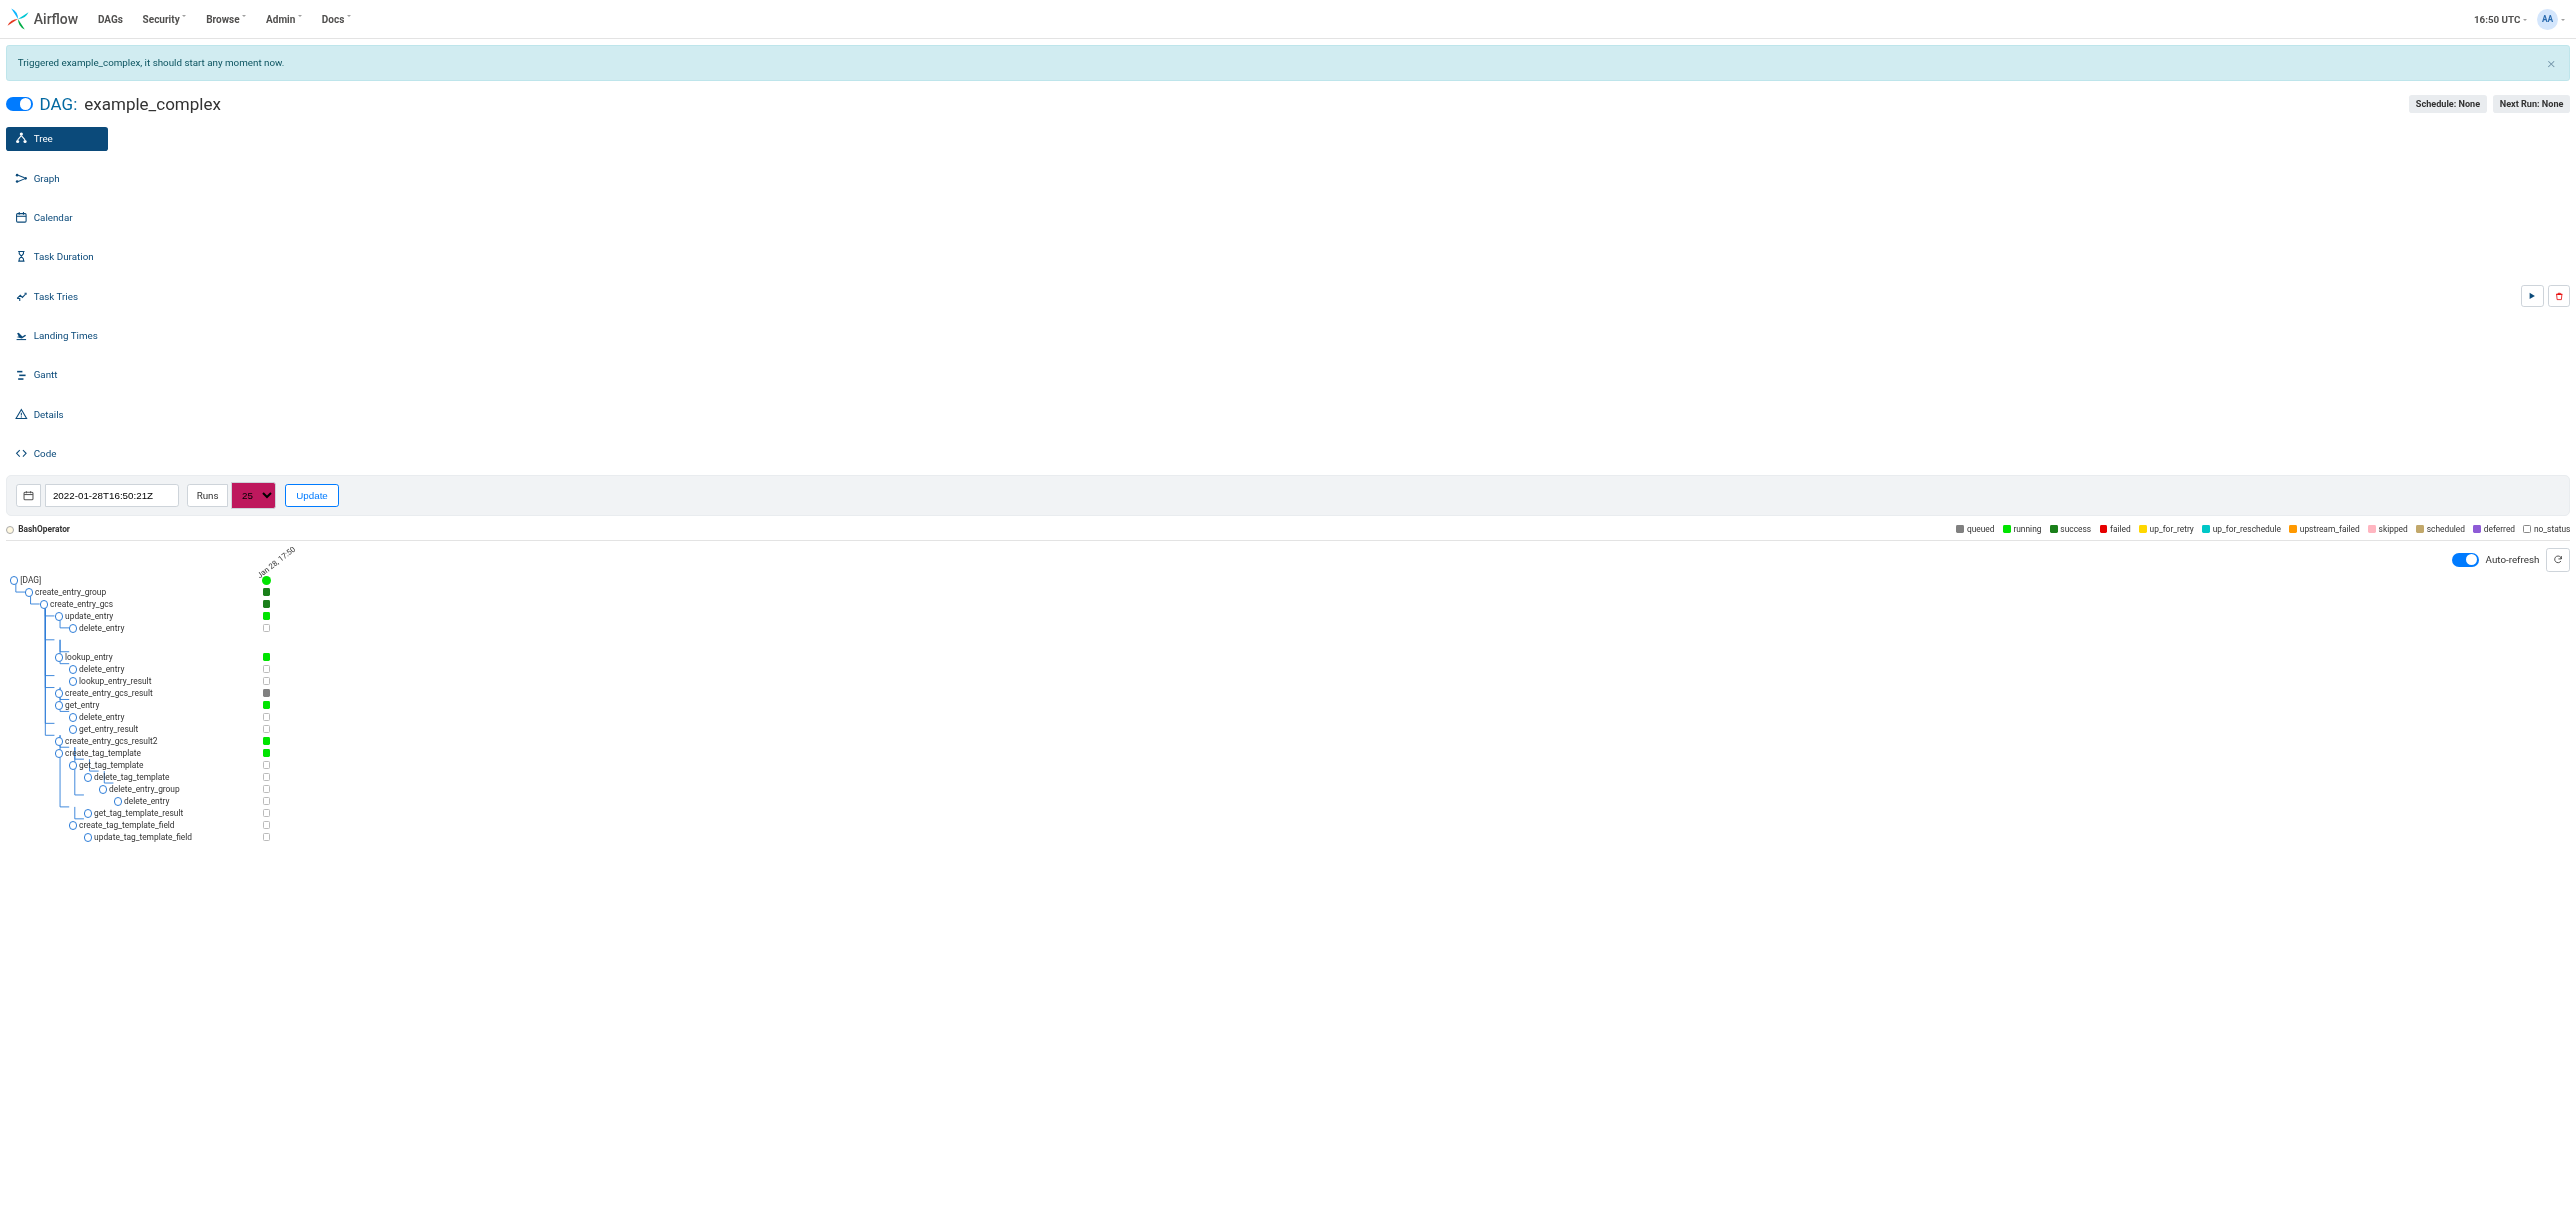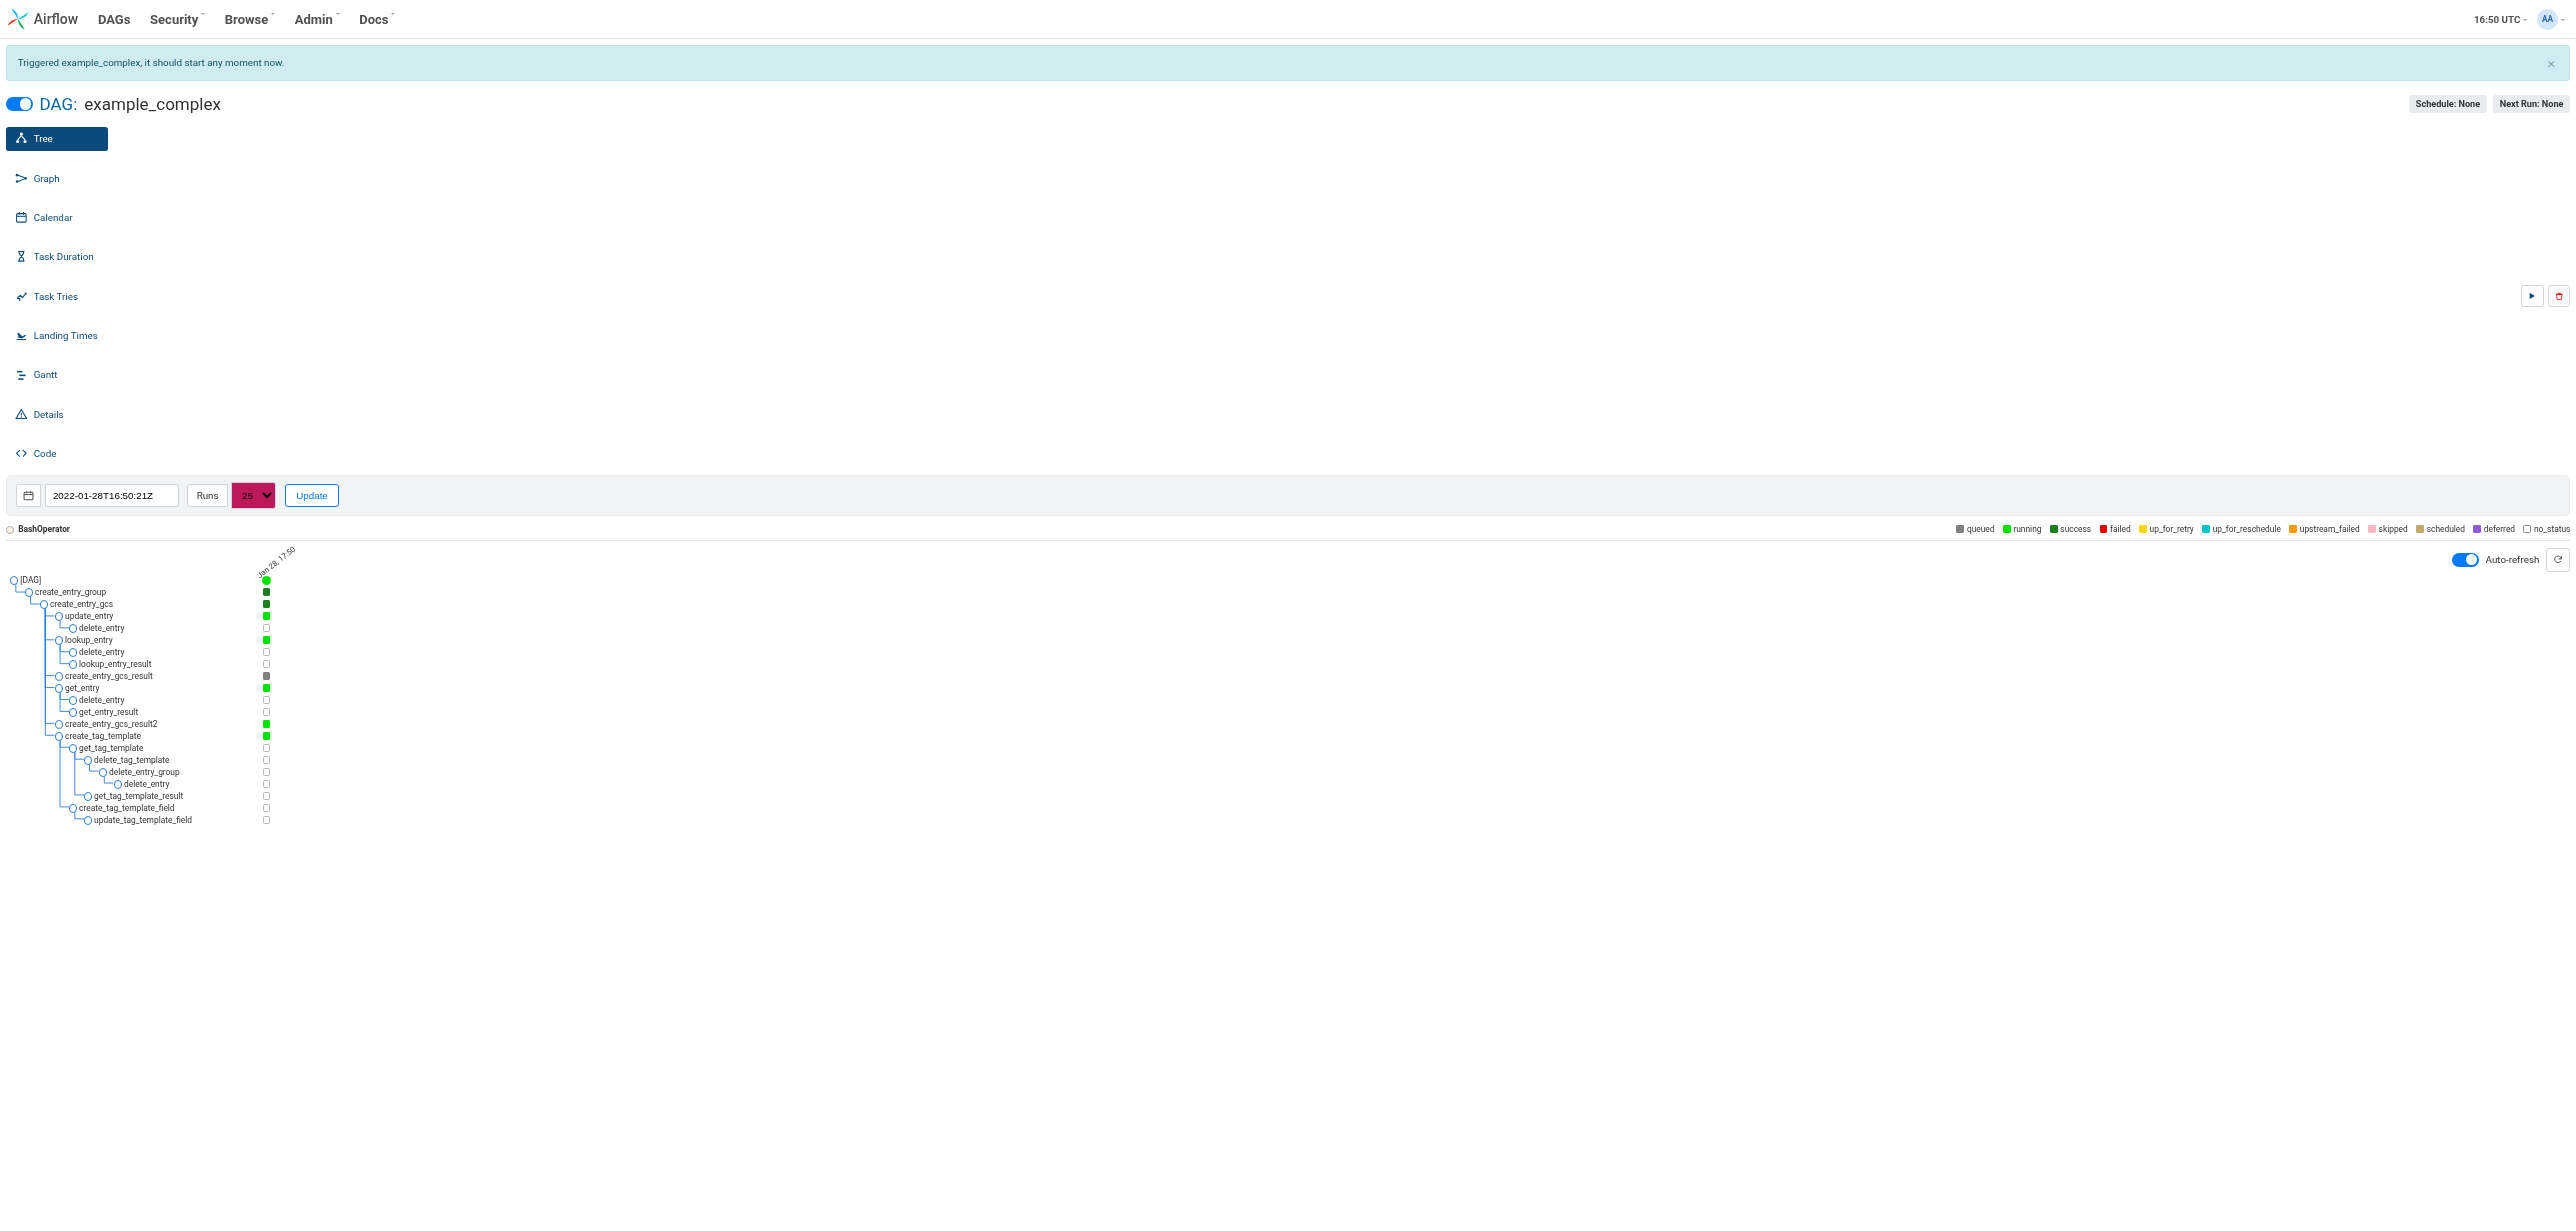--- a/index.html
+++ b/index.html
@@ -19,21 +19,21 @@
     justify-content: space-between;
     height: 39px;
     padding: 0 5.6px;
     border-bottom: 0.7px solid #e3e3e3;
   }
   .navbar-left { display: flex; align-items: center; gap: 19.7px; }
   .navbar-brand { display: flex; align-items: center; gap: 4.2px; font-size: 14px; font-weight: 500; color: #51504f; }
   .pinwheel { width: 24px; height: 24px; }
   .nav-links { display: flex; gap: 19.7px; }
   .nav-link {
-    font-weight: 700; font-size: 13px; color: #51504f;
+    font-weight: 700; font-size: 10px; color: #51504f;
     display: inline-flex; gap: 2.8px; cursor: pointer;
   }
   .caret-down {
     width: 0; height: 0;
     border-left: 2.8px solid transparent; border-right: 2.8px solid transparent;
     border-top: 2.8px solid #a0a0a0; margin-top: 1.4px;
   }
   .navbar-right { display: flex; align-items: center; gap: 9.8px; padding-right: 5.6px; }
   .timezone { font-weight: 700; display: inline-flex; align-items: center; gap: 2.8px; color: #51504f; cursor: pointer; }
   .user-chip {
@@ -472,21 +472,21 @@
         <div class="row" style="padding-left: 49px;">
           <span class="node-dot"></span>
           <span>update_entry</span>
           <span class="cell st-running"></span>
         </div>
         <div class="row" style="padding-left: 63px;">
           <span class="node-dot"></span>
           <span>delete_entry</span>
           <span class="cell st-none"></span>
         </div>
-        <div class="row" style="padding-left: 49px;">
+        <div class="row" style="padding-left: 49px; margin-top: 17px;">
           <span class="node-dot"></span>
           <span>lookup_entry</span>
           <span class="cell st-running"></span>
         </div>
         <div class="row" style="padding-left: 63px;">
           <span class="node-dot"></span>
           <span>delete_entry</span>
           <span class="cell st-none"></span>
         </div>
         <div class="row" style="padding-left: 63px;">

